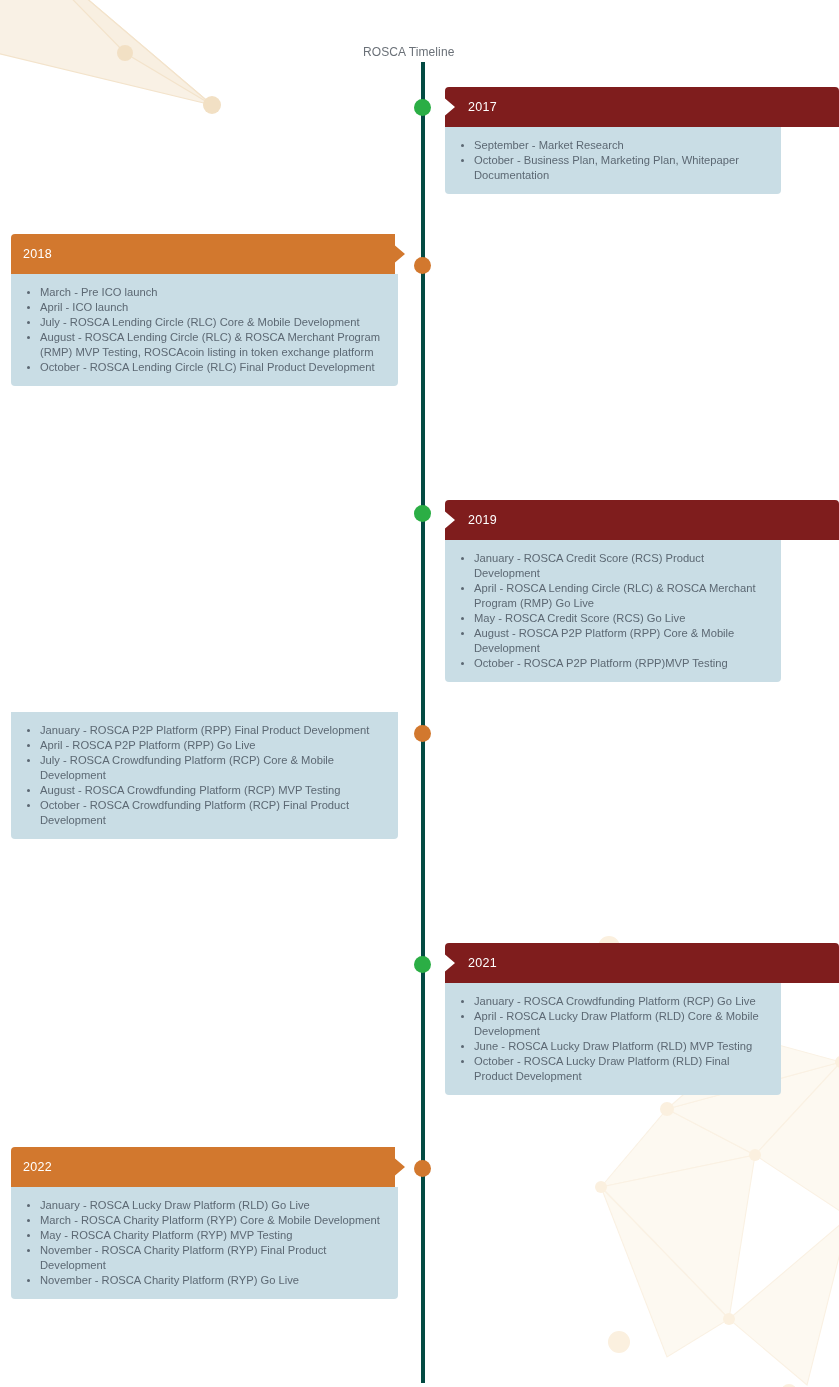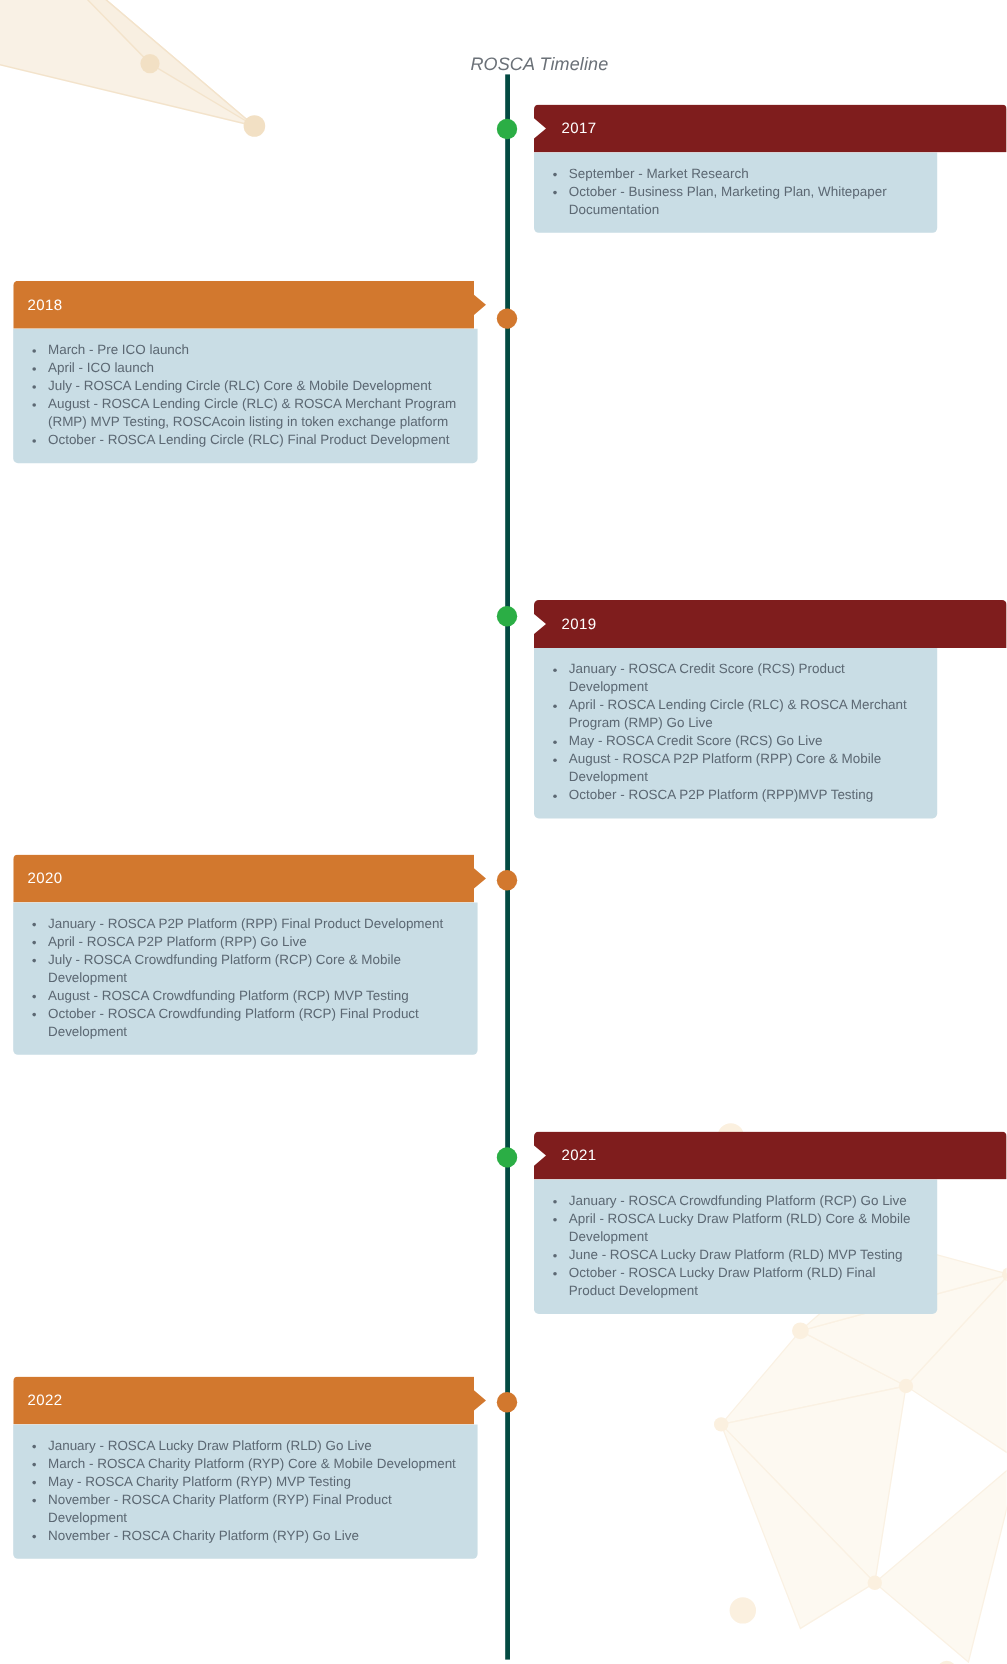--- a/index.html
+++ b/index.html
@@ -31,27 +31,26 @@
     position: absolute;
     left: 421px;
     top: 62px;
     width: 4px;
     height: 1321px;
     background: #034a42;
   }
 
   #timeline-title {
     position: absolute;
-    left: 392px;
+    left: 363px;
     top: 45px;
-    font-size: 15px;
+    font-size: 12px;
     color: #6b7178;
     letter-spacing: 0.1px;
     white-space: nowrap;
-    font-style: italic;
   }
 
   
   .entry {
     position: absolute;
     width: 394px;
   }
   .entry.right { left: 445px; }
   .entry.left  { left: 11px; }
 
@@ -201,23 +200,20 @@
           <ul>
             <li>January - ROSCA Credit Score (RCS) Product Development</li>
             <li>April - ROSCA Lending Circle (RLC) &amp; ROSCA Merchant Program (RMP) Go Live</li>
             <li>May - ROSCA Credit Score (RCS) Go Live</li>
             <li>August - ROSCA P2P Platform (RPP) Core &amp; Mobile Development</li>
             <li>October - ROSCA P2P Platform (RPP)MVP Testing</li>
           </ul>
         </div>
       </div>
       <div class="entry left" style="top: 712px;">
-        <div class="card-header">
-          <span class="year-label">2020</span>
-        </div>
         <div class="card-body">
           <ul>
             <li>January - ROSCA P2P Platform (RPP) Final Product Development</li>
             <li>April - ROSCA P2P Platform (RPP) Go Live</li>
             <li>July - ROSCA Crowdfunding Platform (RCP) Core &amp; Mobile Development</li>
             <li>August - ROSCA Crowdfunding Platform (RCP) MVP Testing</li>
             <li>October - ROSCA Crowdfunding Platform (RCP) Final Product Development</li>
           </ul>
         </div>
       </div>

